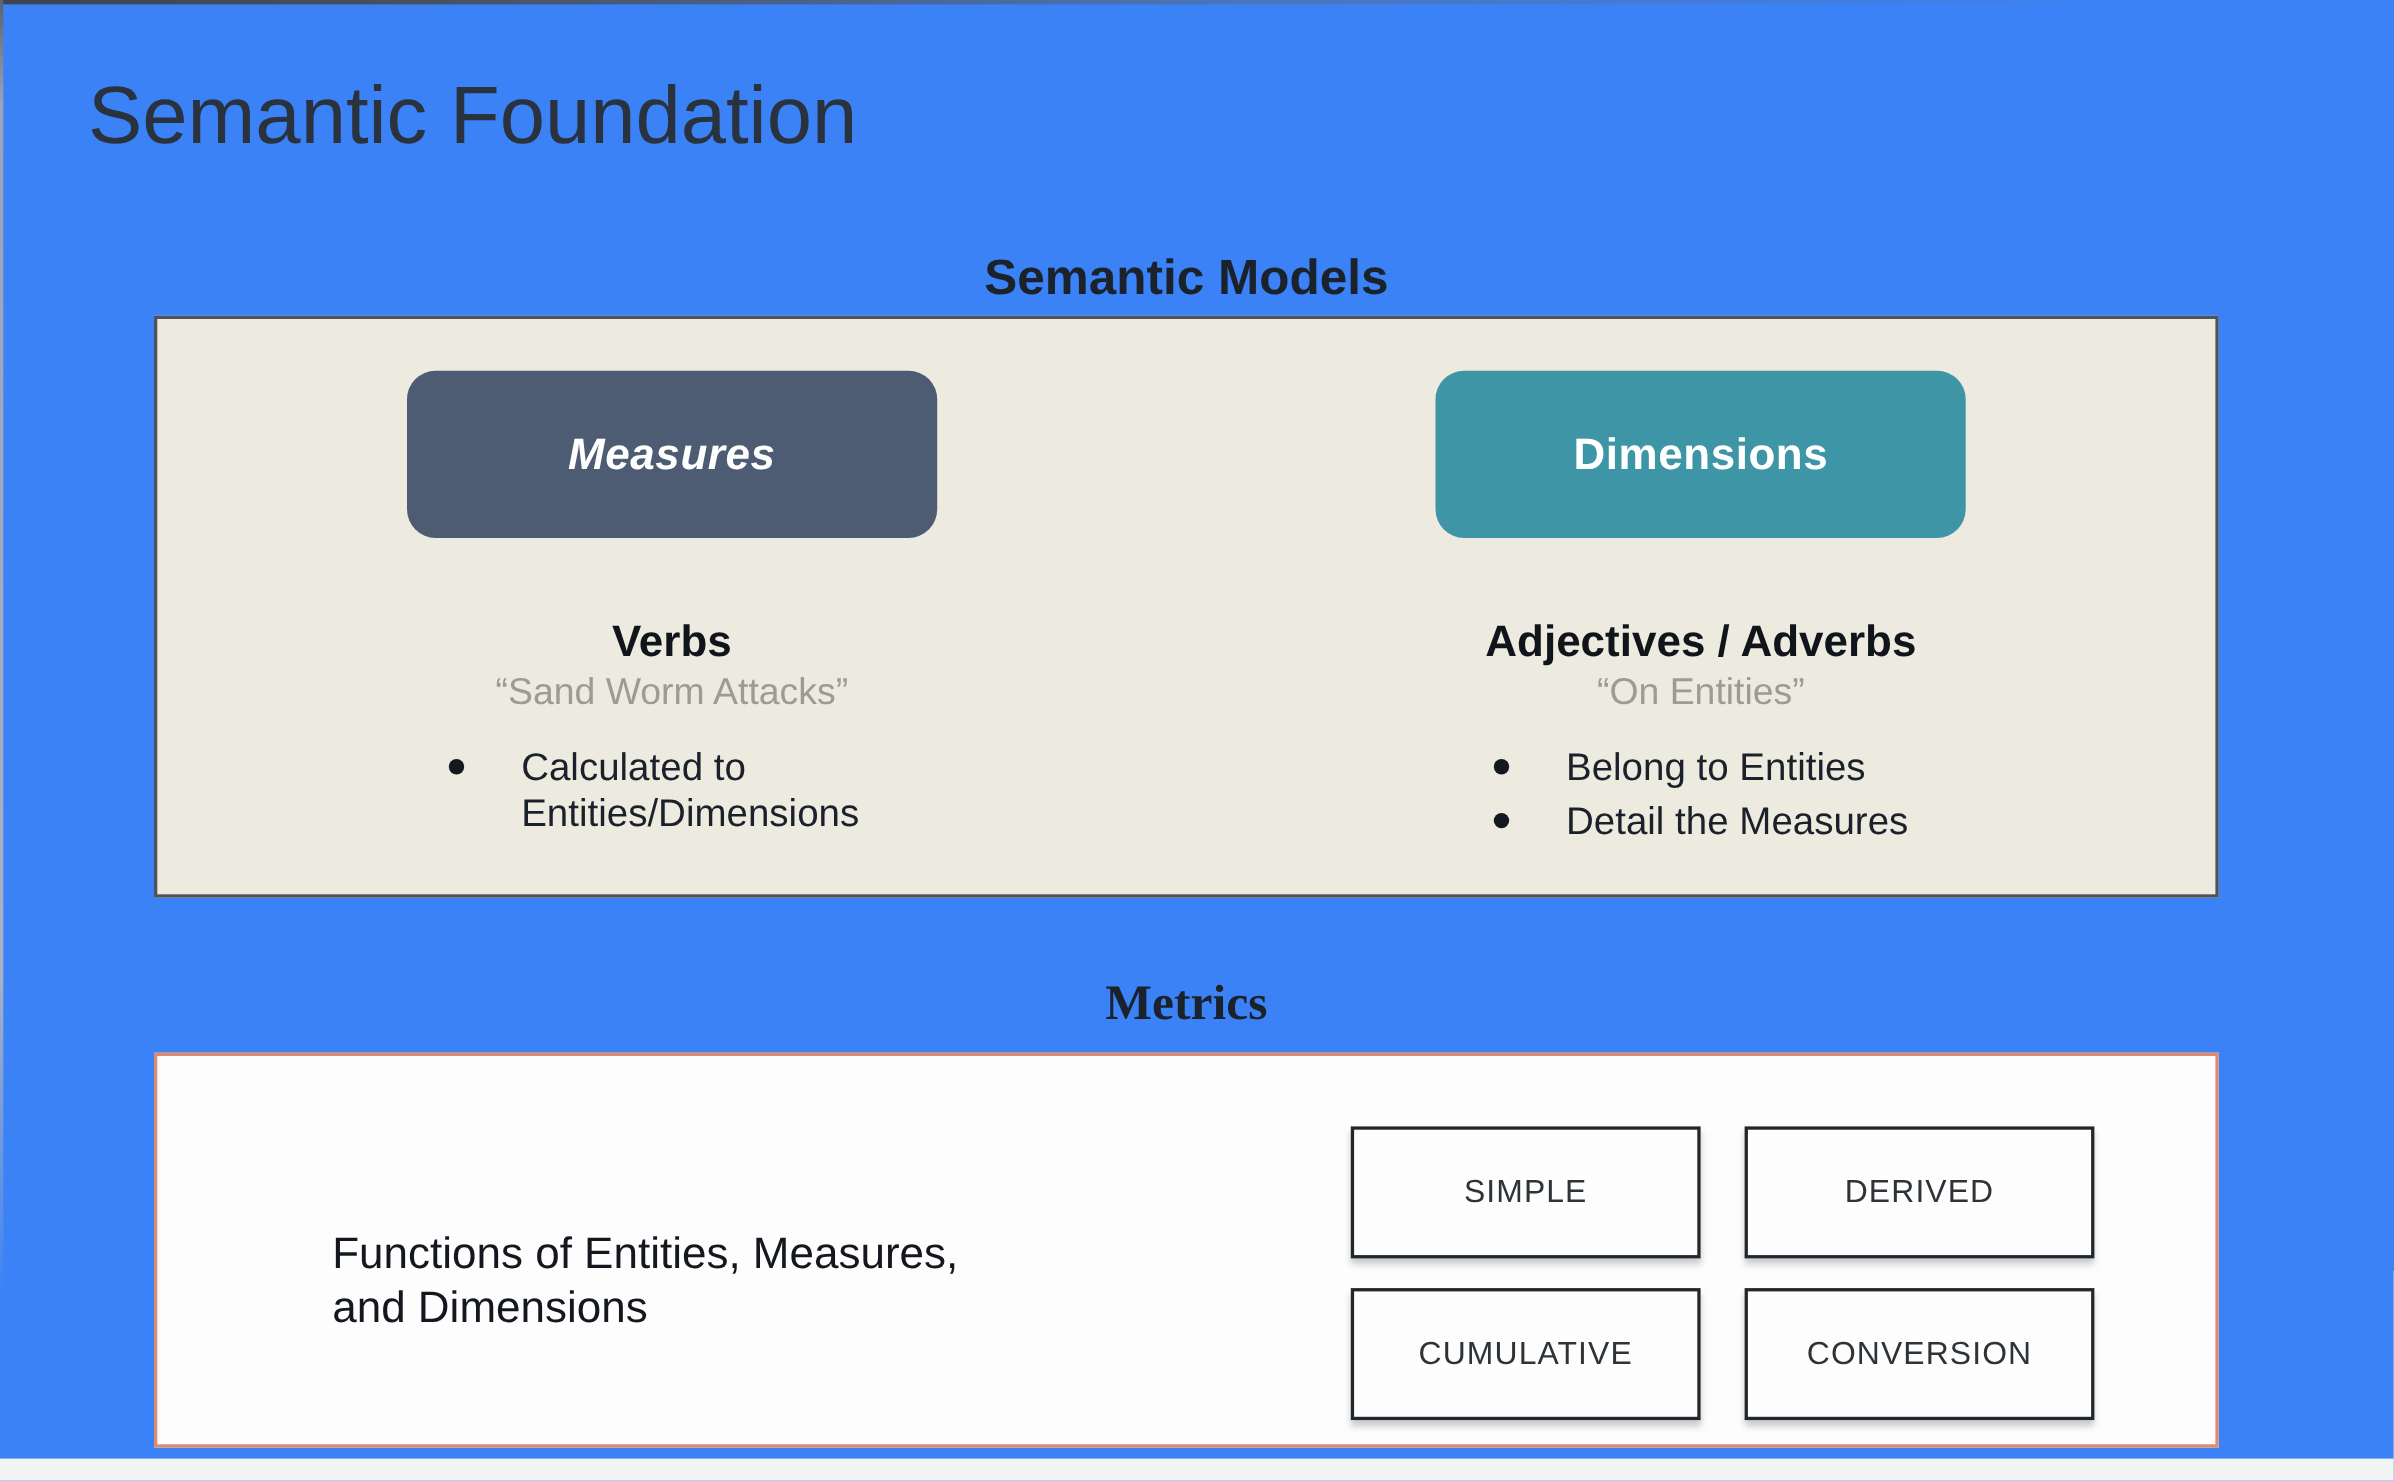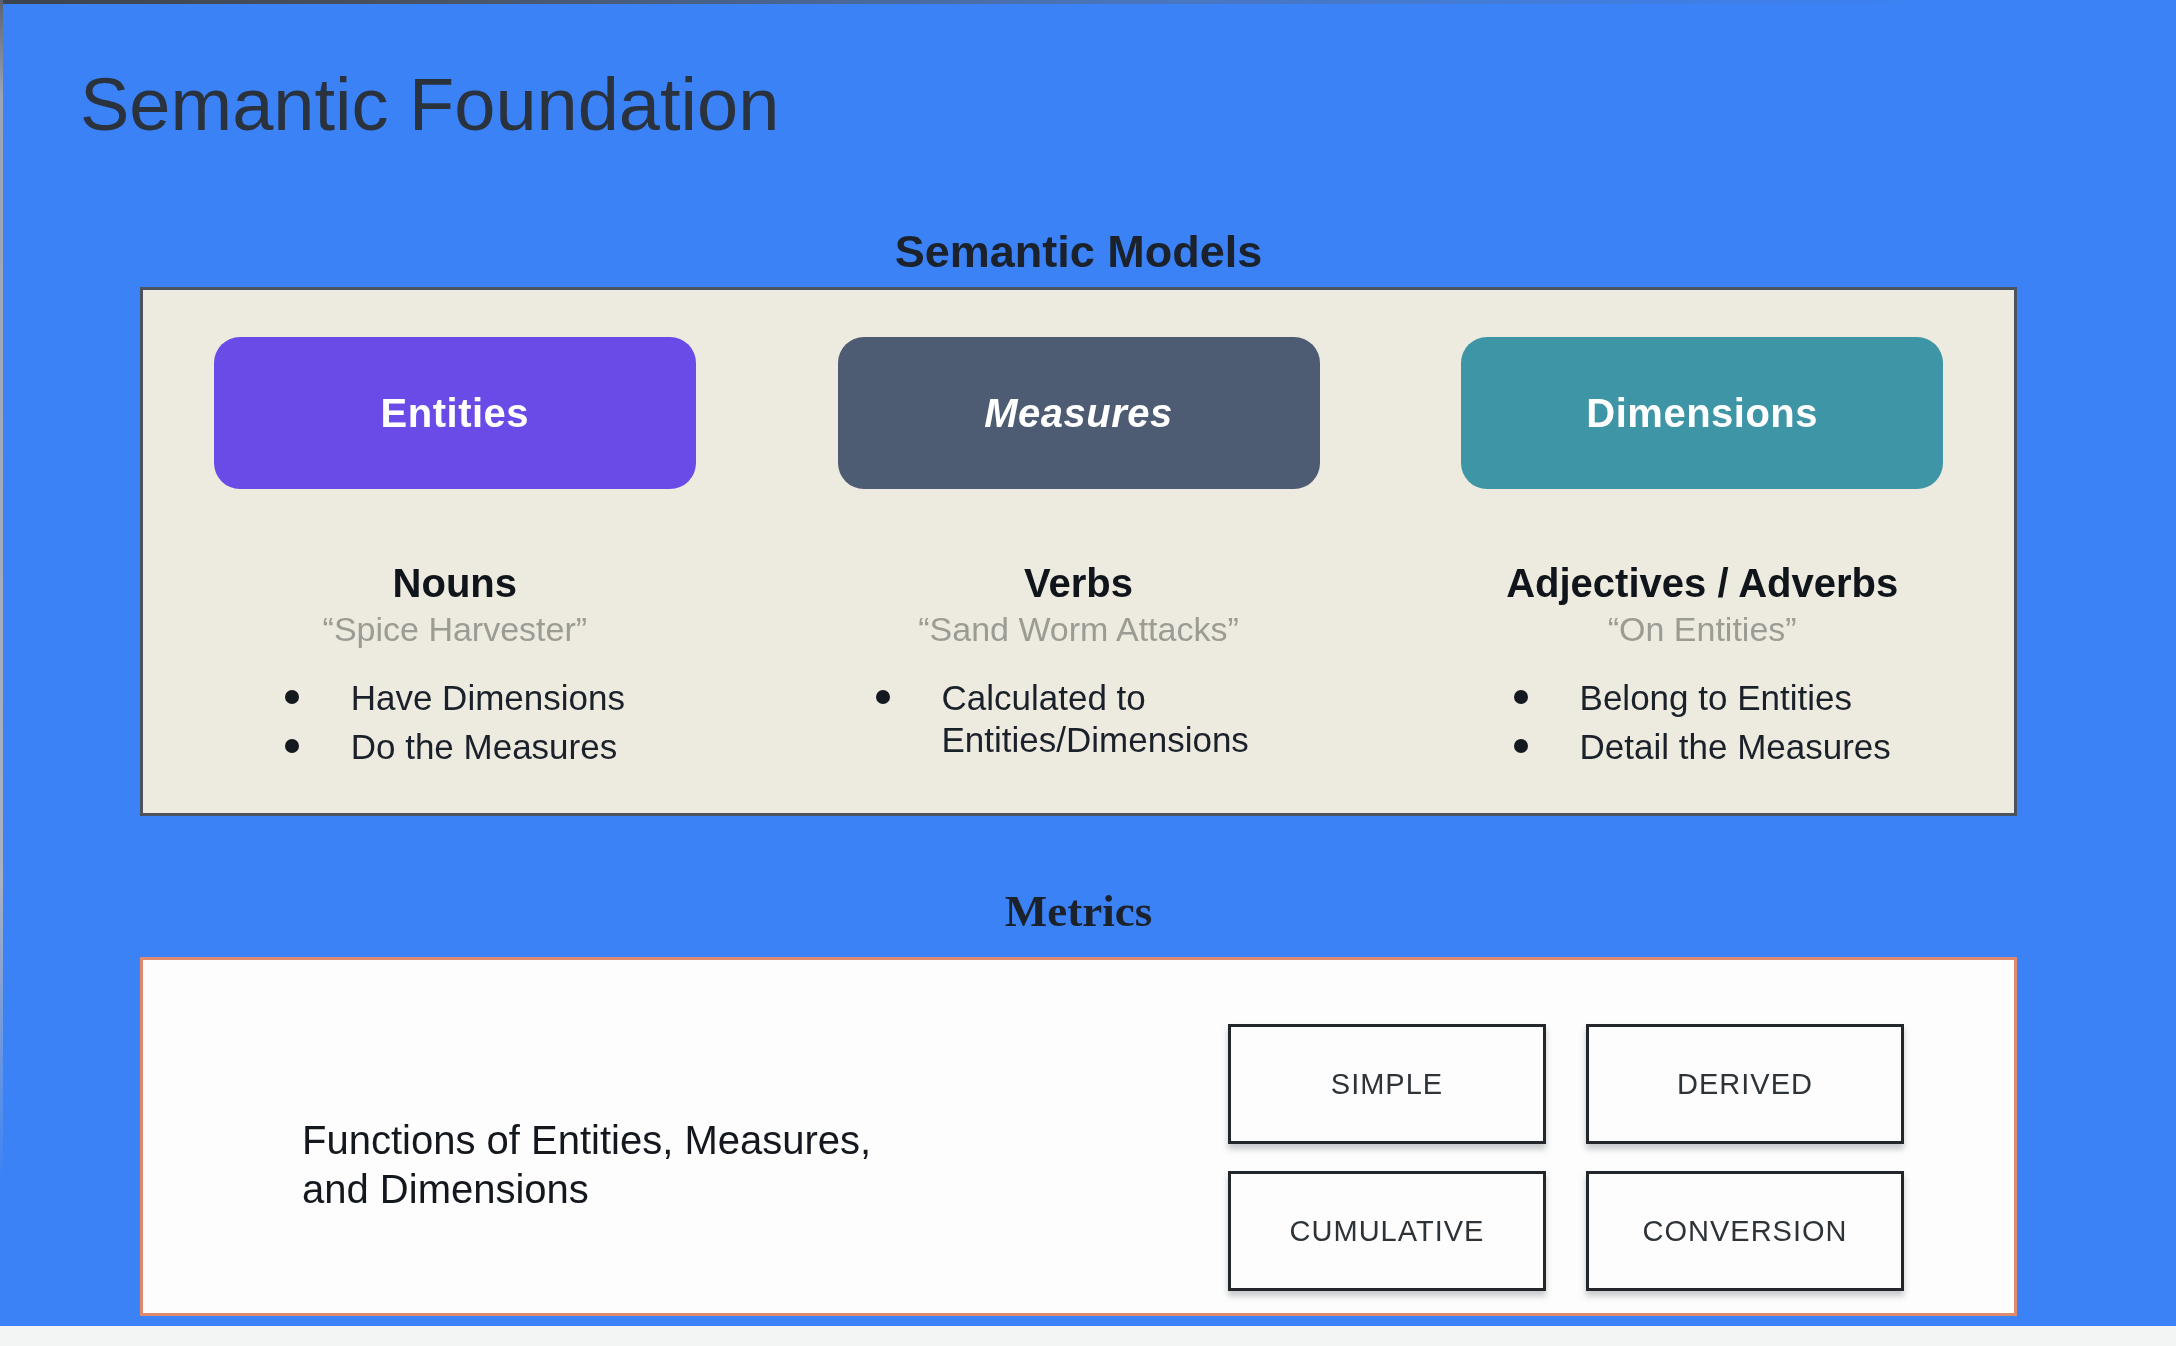--- a/index.html
+++ b/index.html
@@ -101,35 +101,20 @@
   <div class="frame-top"></div>
   <div class="frame-left"></div>
   <div class="bottom-strip"></div>
 
   <div class="title">Semantic Foundation</div>
 
   <div class="sm-heading">Semantic Models</div>
 
   <div class="sm-box" style="background: rgb(237, 234, 223); border-color: rgb(77, 83, 94);">
 
-    <div class="sm-col">
-      <div class="pill" style="background: rgb(107, 75, 231);">Entities</div>
-      <div class="word-type">Nouns</div>
-      <div class="quote">“Spice Harvester”</div>
-      <div class="bullets">
-        <div class="bullet-row">
-          <span class="dot"></span>
-          <span class="bullet-text">Have Dimensions</span>
-        </div>
-        <div class="bullet-row">
-          <span class="dot"></span>
-          <span class="bullet-text">Do the Measures</span>
-        </div>
-      </div>
-    </div>
 
     <div class="sm-col">
       <div class="pill" style="background: rgb(78, 92, 115); font-style: italic;">Measures</div>
       <div class="word-type">Verbs</div>
       <div class="quote">“Sand Worm Attacks”</div>
       <div class="bullets">
         <div class="bullet-row">
           <span class="dot"></span>
           <span class="bullet-text wrap">Calculated to Entities/Dimensions</span>
         </div>

